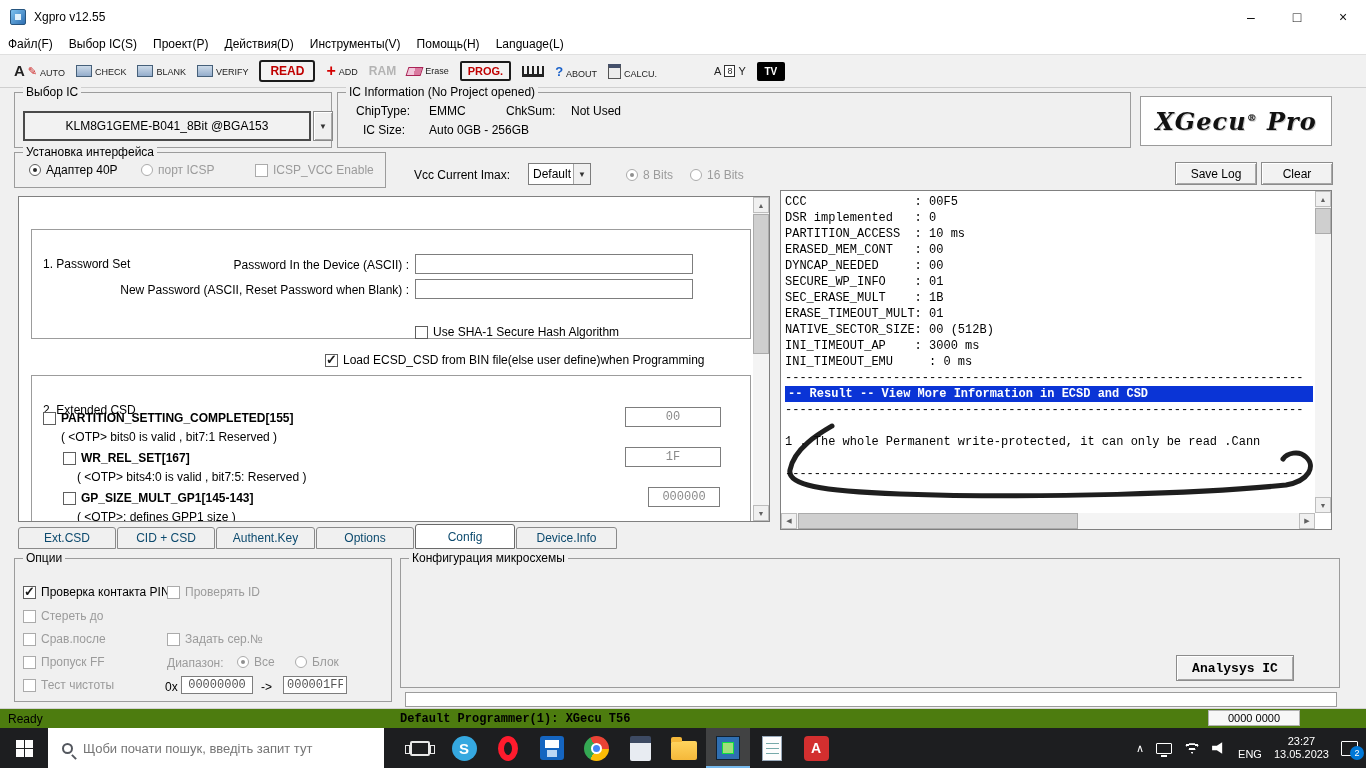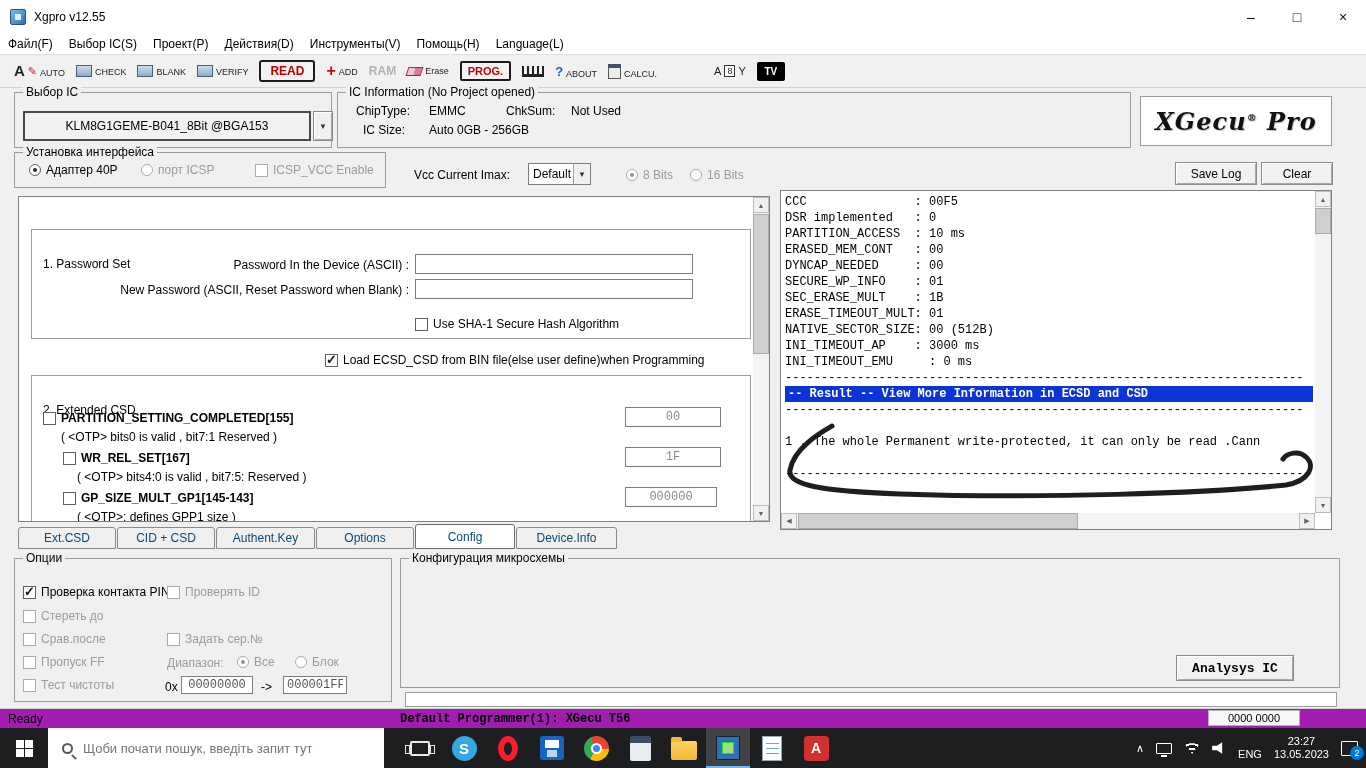--- a/index.html
+++ b/index.html
@@ -83,21 +83,21 @@
   .tab { position:absolute; top:527px; height:22px; background:#f0f0f0; border:1px solid #8a8a8a;
          border-radius:3px 3px 0 0; display:flex; align-items:center; justify-content:center; font-size:12px; color:#0c4a6e; z-index:1; }
   .tab.active { top:524px; height:25px; background:#fff; border-color:#6a6a6a; z-index:3; }
 
   .brand-box { position:absolute; left:1140px; top:96px; width:192px; height:50px; background:#fff;
                border:1px solid #9a9a9a; display:flex; align-items:center; justify-content:center; }
   .brand { font-family:"DejaVu Serif",serif; font-style:italic; font-weight:700; font-size:24px; color:#111;
            letter-spacing:1px; text-shadow:1px 1px 0 #c9c9c9; }
   .brand sup { font-size:10px; }
 
-  .statusbar { position:absolute; left:0; top:708px; width:1366px; height:20px; background:#a21caf; border-top:1px solid #d2d2d2; }
+  .statusbar { position:absolute; left:0; top:708px; width:1366px; height:20px; background:#4d7c0f; border-top:1px solid #d2d2d2; }
   .status-mono { font-family:"Liberation Mono",monospace; font-weight:700; font-size:12px; }
   .status-cell { position:absolute; left:1208px; top:710px; width:92px; height:16px; background:#f7f7f7;
                  border:1px solid #b2b2b2; font-size:11px; display:flex; align-items:center; justify-content:center; color:#000; }
 
   
   .taskbar { position:absolute; left:0; top:728px; width:1366px; height:40px; background:#1d1e20; display:flex; align-items:center; }
   .tb-start { width:48px; height:40px; display:flex; align-items:center; justify-content:center; }
   .winlogo { width:17px; height:17px; display:grid; grid-template-columns:8px 8px; grid-template-rows:8px 8px; gap:1px; }
   .winlogo span { background:#fdfdfd; }
   .tb-search { width:336px; height:40px; background:#fff; display:flex; align-items:center; }
@@ -272,21 +272,21 @@
 
   <div class="panel" style="left:18px;top:196px;width:752px;height:326px;">
 
     <div class="grp on-white" style="left:12px;top:32px;width:720px;height:110px;">
       <span class="grp-label">1. Password  Set</span>
     </div>
     <span class="t" style="left:30px;top:61px;width:360px;text-align:right;">Password In the Device (ASCII) :</span>
     <input class="inp" style="left: 396px; top: 57px; width: 278px; height: 20px;">
     <span class="t" style="left:30px;top:86px;width:360px;text-align:right;">New Password (ASCII, Reset Password when Blank) :</span>
     <input class="inp" style="left: 396px; top: 82px; width: 278px; height: 20px;">
-    <div class="cb" style="left:396px;top:120px;text-align:right;">
+    <div class="cb" style="left:396px;top:128px;text-align:right;">
       <span class="box"></span>
         <span class="lbl">Use SHA-1 Secure Hash Algorithm</span>
     </div>
 
     <div class="cb checked" style="left:306px;top:156px;">
       <span class="box"></span>
         <span class="lbl">Load ECSD_CSD from BIN file(else user define)when Programming</span>
     </div>
 
     <div class="grp on-white" style="left:12px;top:178px;width:720px;height:160px;">
@@ -305,21 +305,21 @@
         <span class="lbl">WR_REL_SET[167]</span>
     </div>
     <span class="t" style="left:58px;top:273px;">( &lt;OTP&gt; bits4:0 is valid , bit7:5: Reserved )</span>
     <input class="inp center" style="left: 606px; top: 250px; width: 96px; height: 20px;" value="1F">
 
     <div class="cb bold" style="left:44px;top:294px;">
       <span class="box"></span>
         <span class="lbl">GP_SIZE_MULT_GP1[145-143]</span>
     </div>
     <span class="t" style="left:58px;top:313px;">( &lt;OTP&gt;: defines GPP1 size )</span>
-    <input class="inp center" style="left: 606px; top: 290px; width: 92px; height: 20px; text-align: center;" value="000000">
+    <input class="inp center" style="left: 629px; top: 290px; width: 72px; height: 20px; text-align: center;" value="000000">
 
     <div class="sb-track" style="left:734px;top:0;width:16px;height:324px;"></div>
     <div class="sb-btn" style="left:734px;top:0;width:16px;height:16px;">
         <span>▲</span>
       </div>
     <div class="sb-thumb" style="left:734px;top:17px;width:16px;height:140px;"></div>
     <div class="sb-btn" style="left:734px;top:308px;width:16px;height:16px;">
         <span>▼</span>
       </div>
   </div>

